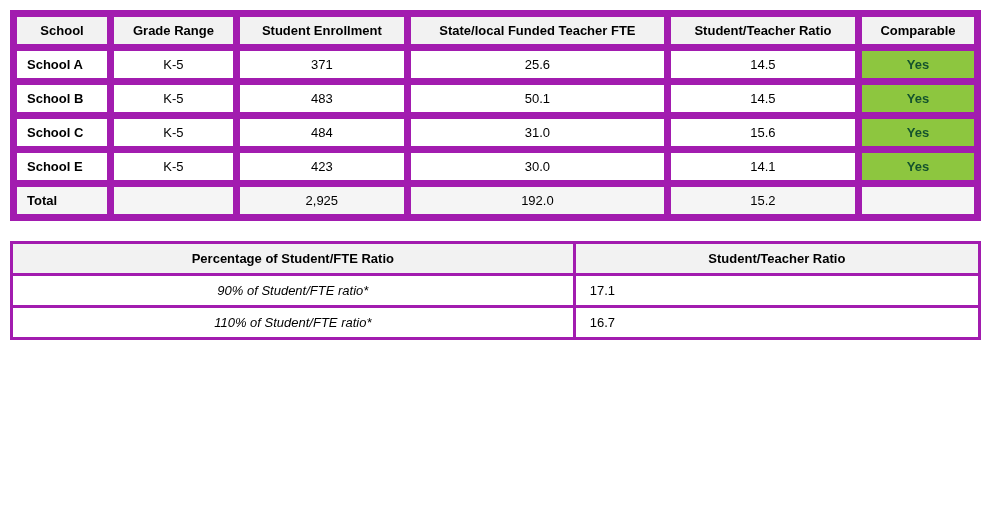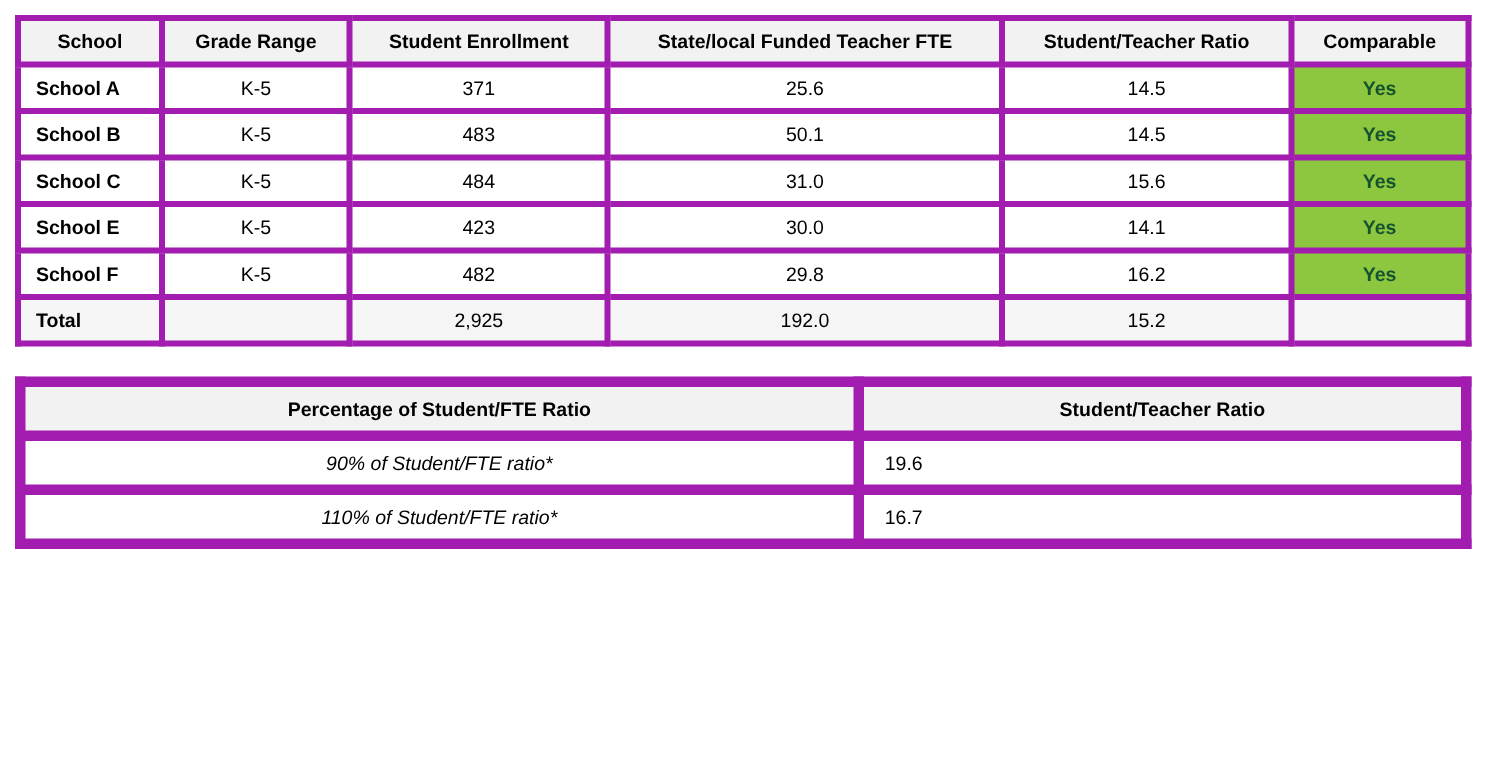--- a/index.html
+++ b/index.html
@@ -12,21 +12,21 @@
       min-height: 511px;
     }
 
     .main-table {
       width: 100%;
       border-collapse: collapse;
       margin-bottom: 20px;
     }
 
     .main-table th, .main-table td {
-      border: 4px solid #a21caf;
+      border: 7px solid #a21caf;
       padding: 6px 10px;
       text-align: center;
       vertical-align: middle;
     }
 
     .main-table thead th {
       background: #f2f2f2;
       font-weight: bold;
     }
 
@@ -49,21 +49,21 @@
       font-weight: bold;
     }
 
     .summary-table {
       width: 100%;
       border-collapse: collapse;
       margin-top: 10px;
     }
 
     .summary-table th, .summary-table td {
-      border: 7px solid #a21caf;
+      border: 3px solid #a21caf;
       padding: 7px 14px;
       vertical-align: middle;
     }
 
     .summary-table thead th {
       background: #f2f2f2;
       font-weight: bold;
       text-align: center;
     }
 
@@ -117,48 +117,40 @@
     </tr>
       <tr>
       <td>School E</td>
       <td>K-5</td>
       <td>423</td>
       <td>30.0</td>
       <td>14.1</td>
       <td class="comparable-yes">Yes</td>
     </tr>
       <tr>
-      <td>School F</td>
-      <td>K-5</td>
-      <td>482</td>
-      <td>29.8</td>
-      <td>16.2</td>
-      <td class="comparable-yes">Yes</td>
-    </tr>
-      <tr>
     <td>Total</td>
     <td></td>
     <td>2,925</td>
     <td>192.0</td>
     <td>15.2</td>
     <td></td>
   </tr>
     </tbody>
 </table>
 
 <table class="summary-table">
   <thead>
     <tr>
       <th>Percentage of Student/FTE Ratio</th>
       <th>Student/Teacher Ratio</th>
     </tr>
   </thead>
   <tbody id="summary-table-body">
   <tr>
       <td>90% of Student/FTE ratio*</td>
-      <td>19.6</td>
+      <td>17.1</td>
     </tr>
       <tr>
       <td>110% of Student/FTE ratio*</td>
       <td>16.7</td>
     </tr>
     </tbody>
 </table>
 
 </body></html>

